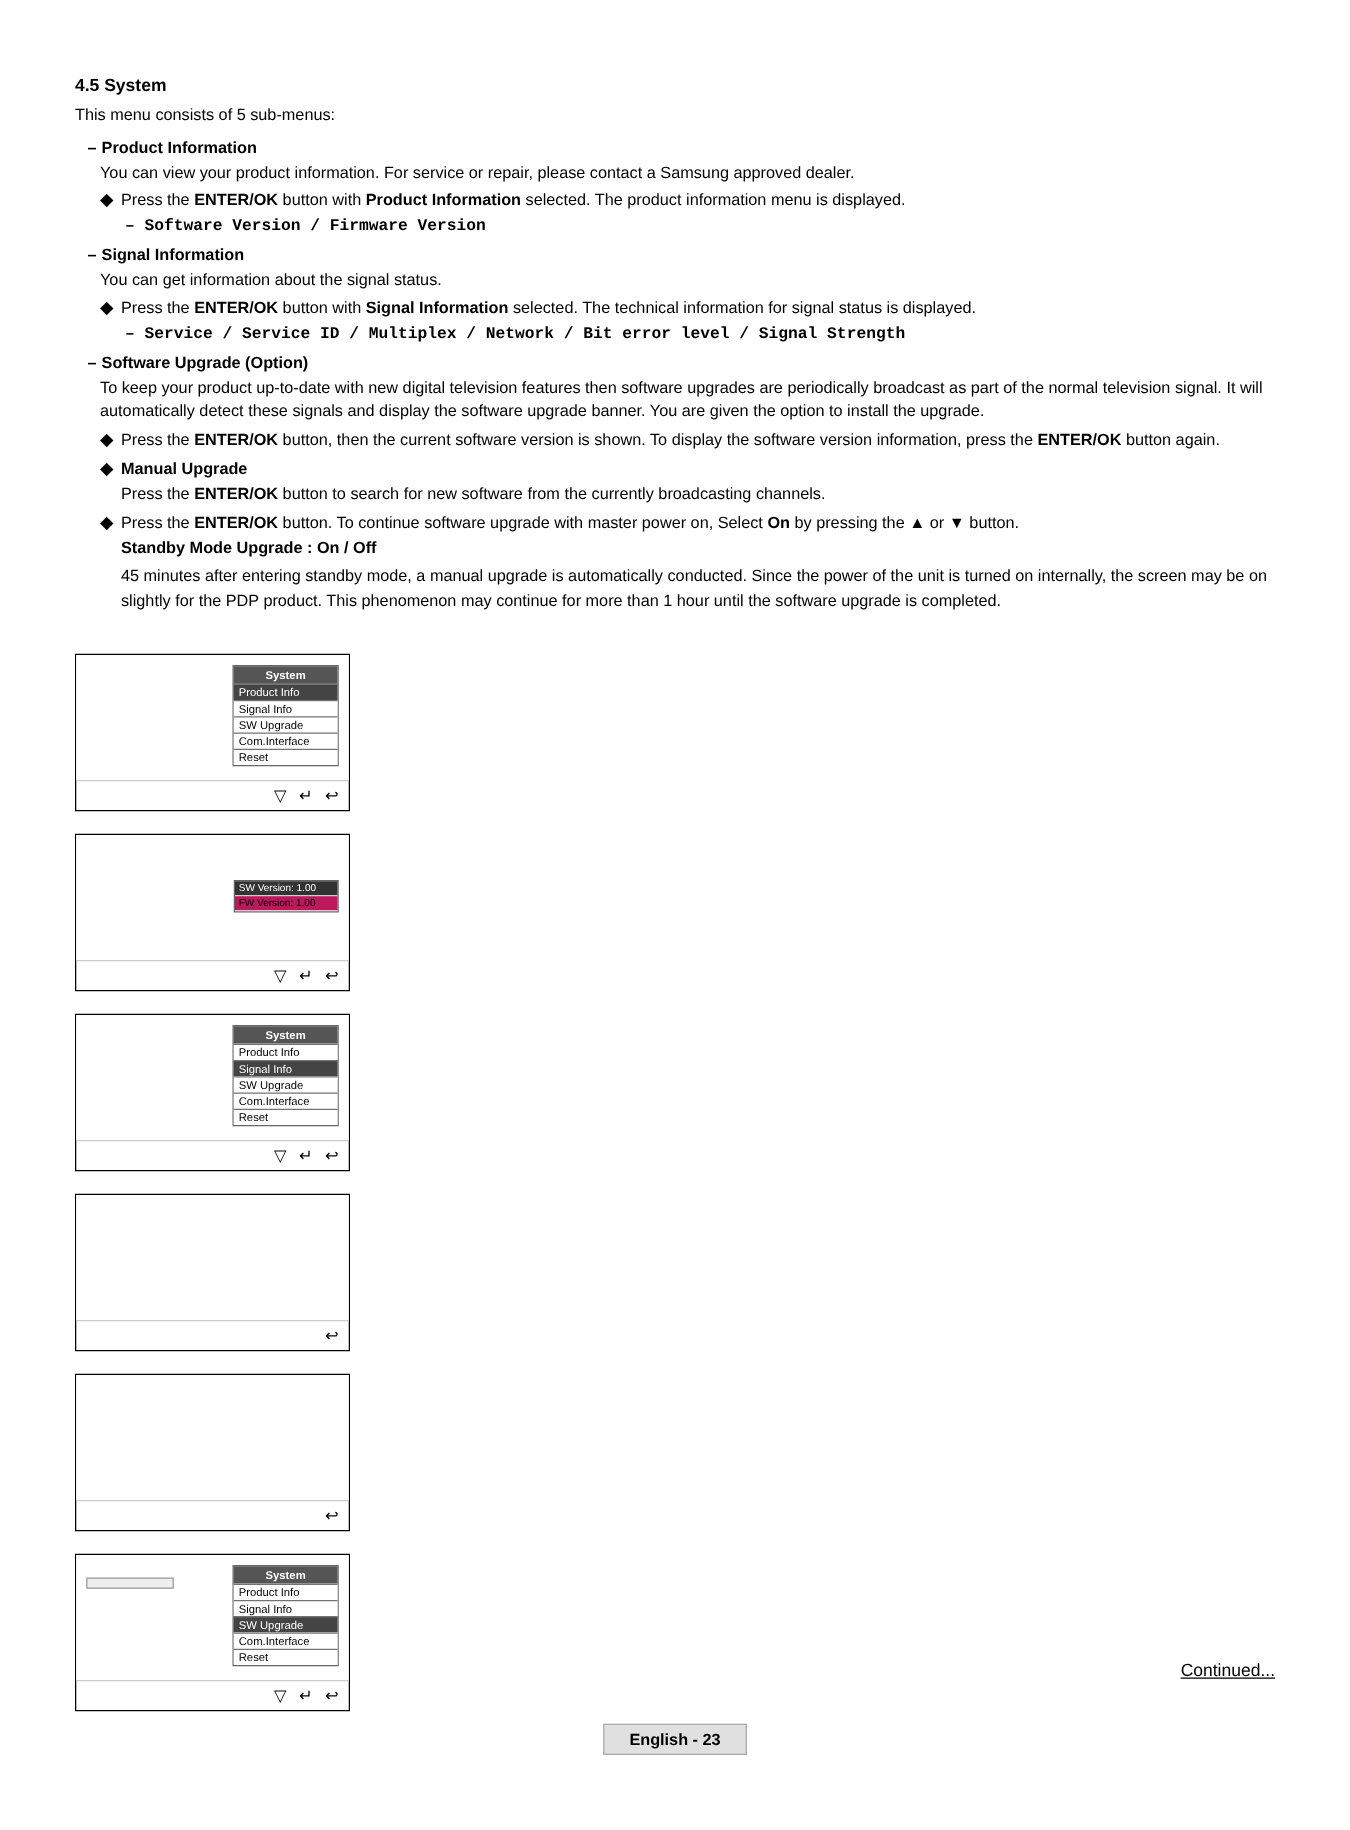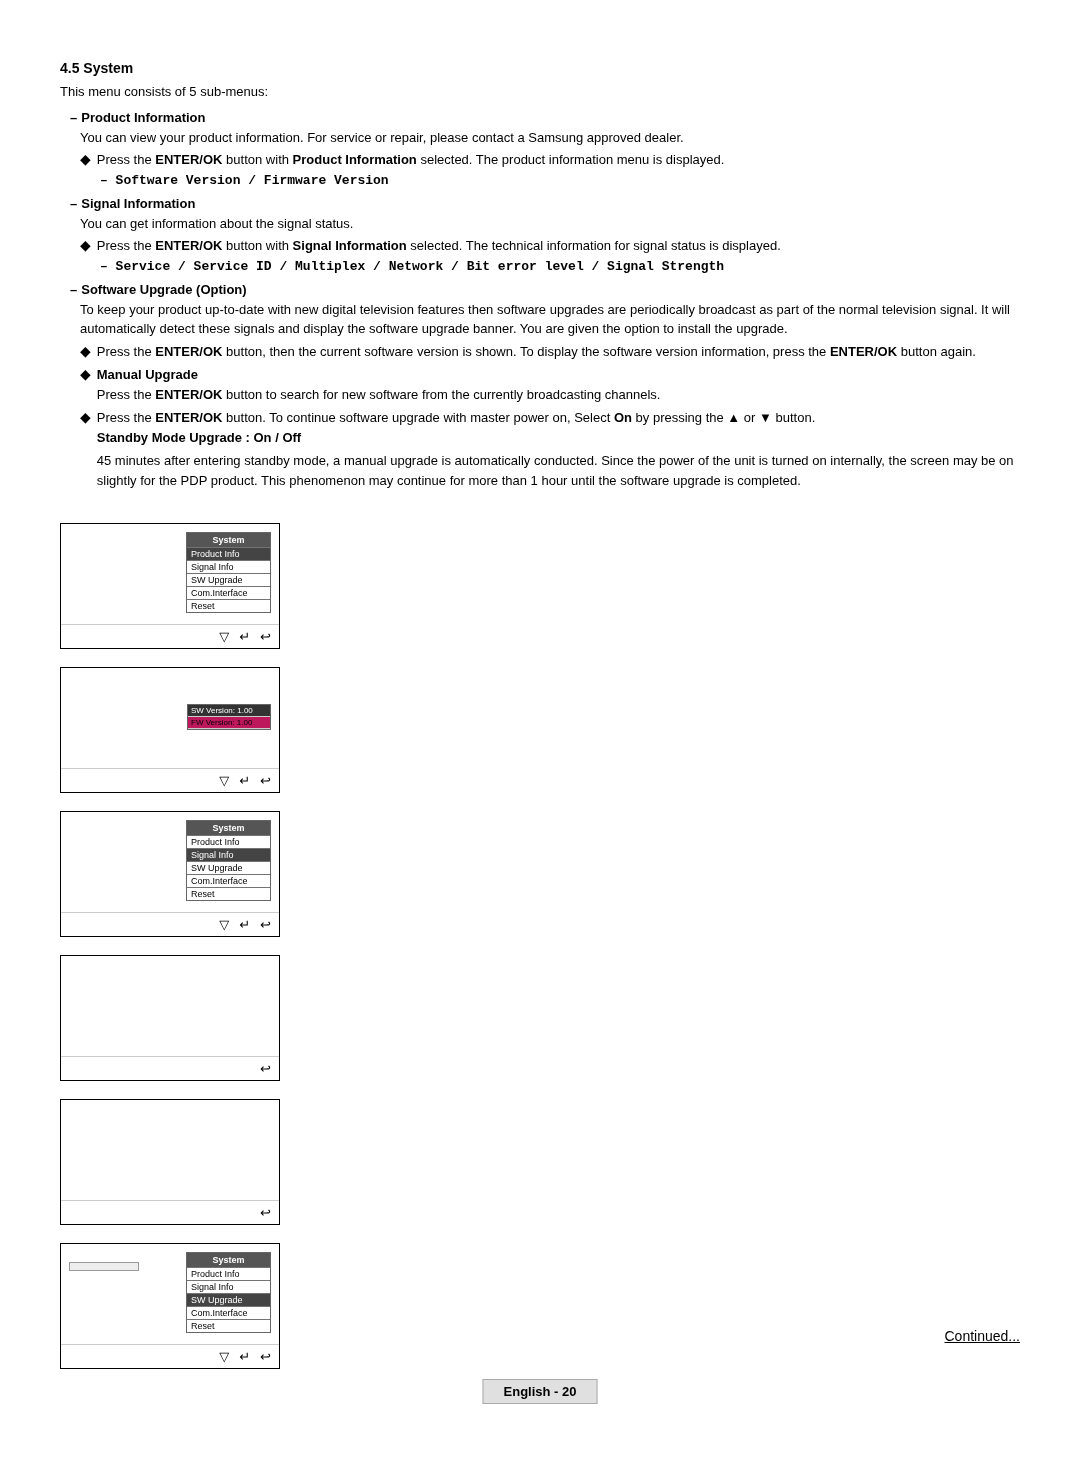--- a/index.html
+++ b/index.html
@@ -407,15 +407,15 @@
       </div>
 
     </div>
   </div>
 
   <div class="continued-link">
     <span>Continued...</span>
   </div>
 
   <div class="page-footer">
-    <span>English - 20</span>
+    <span>English - 23</span>
   </div>
 </div>
 
 </body></html>

